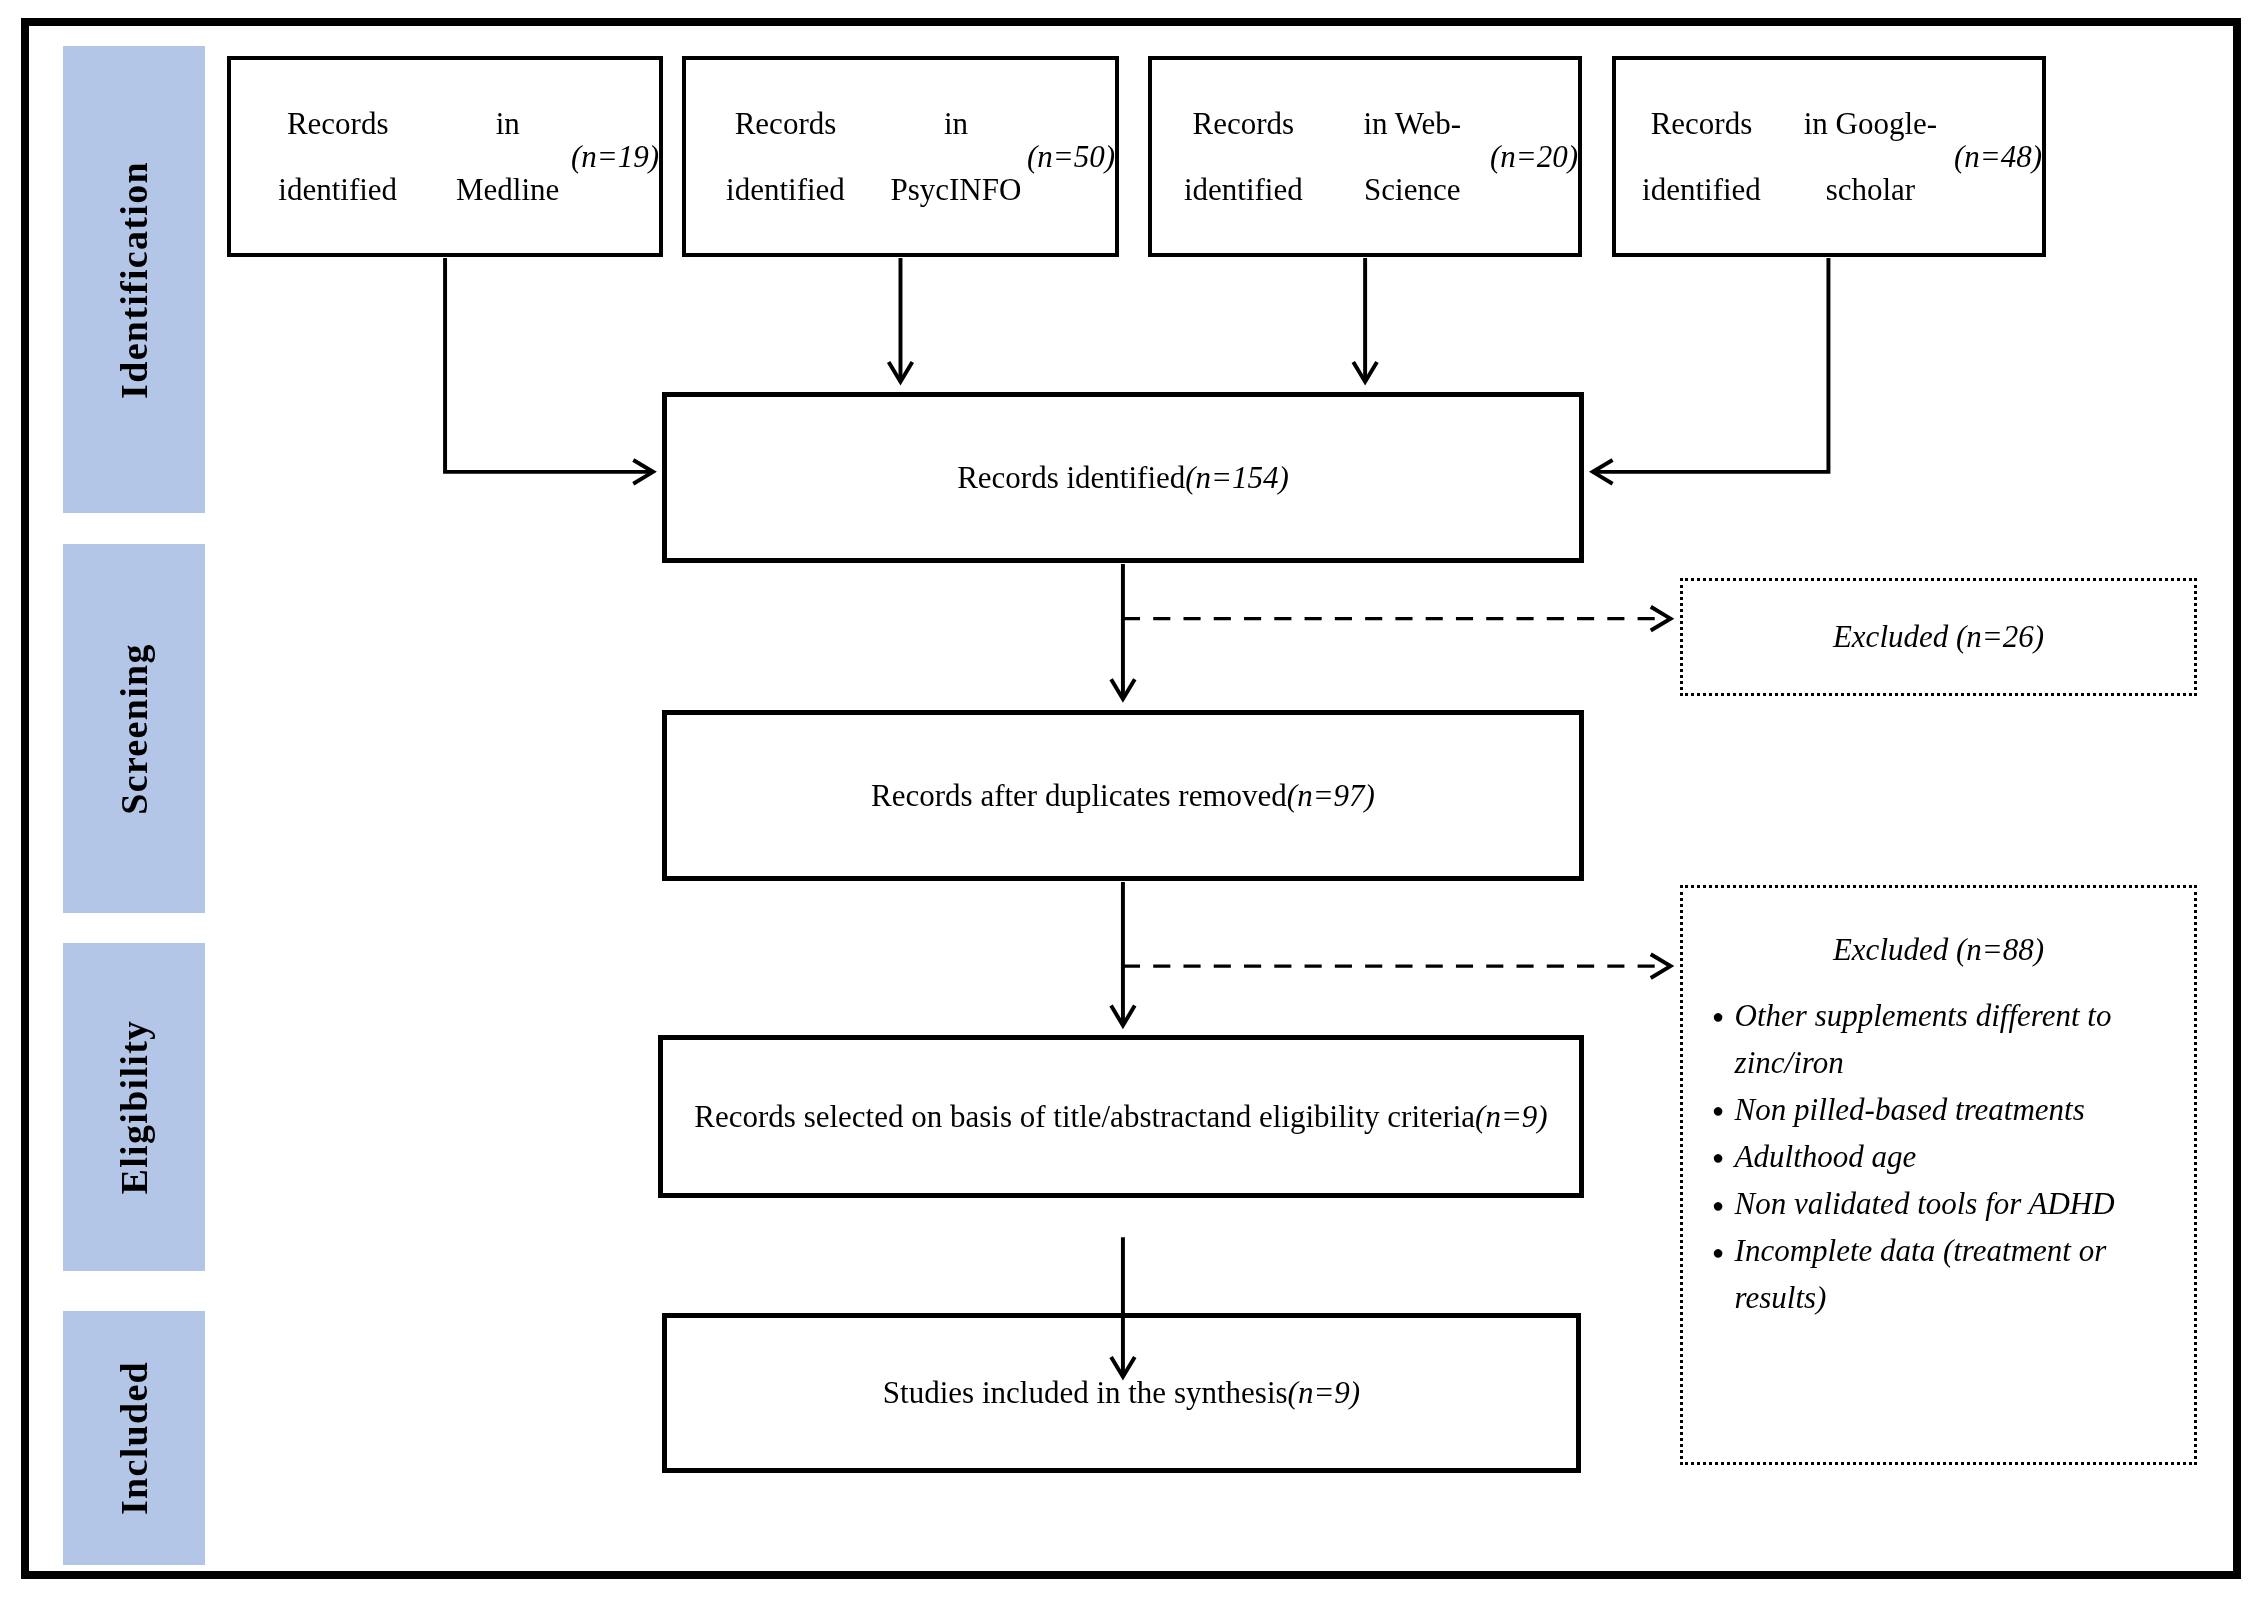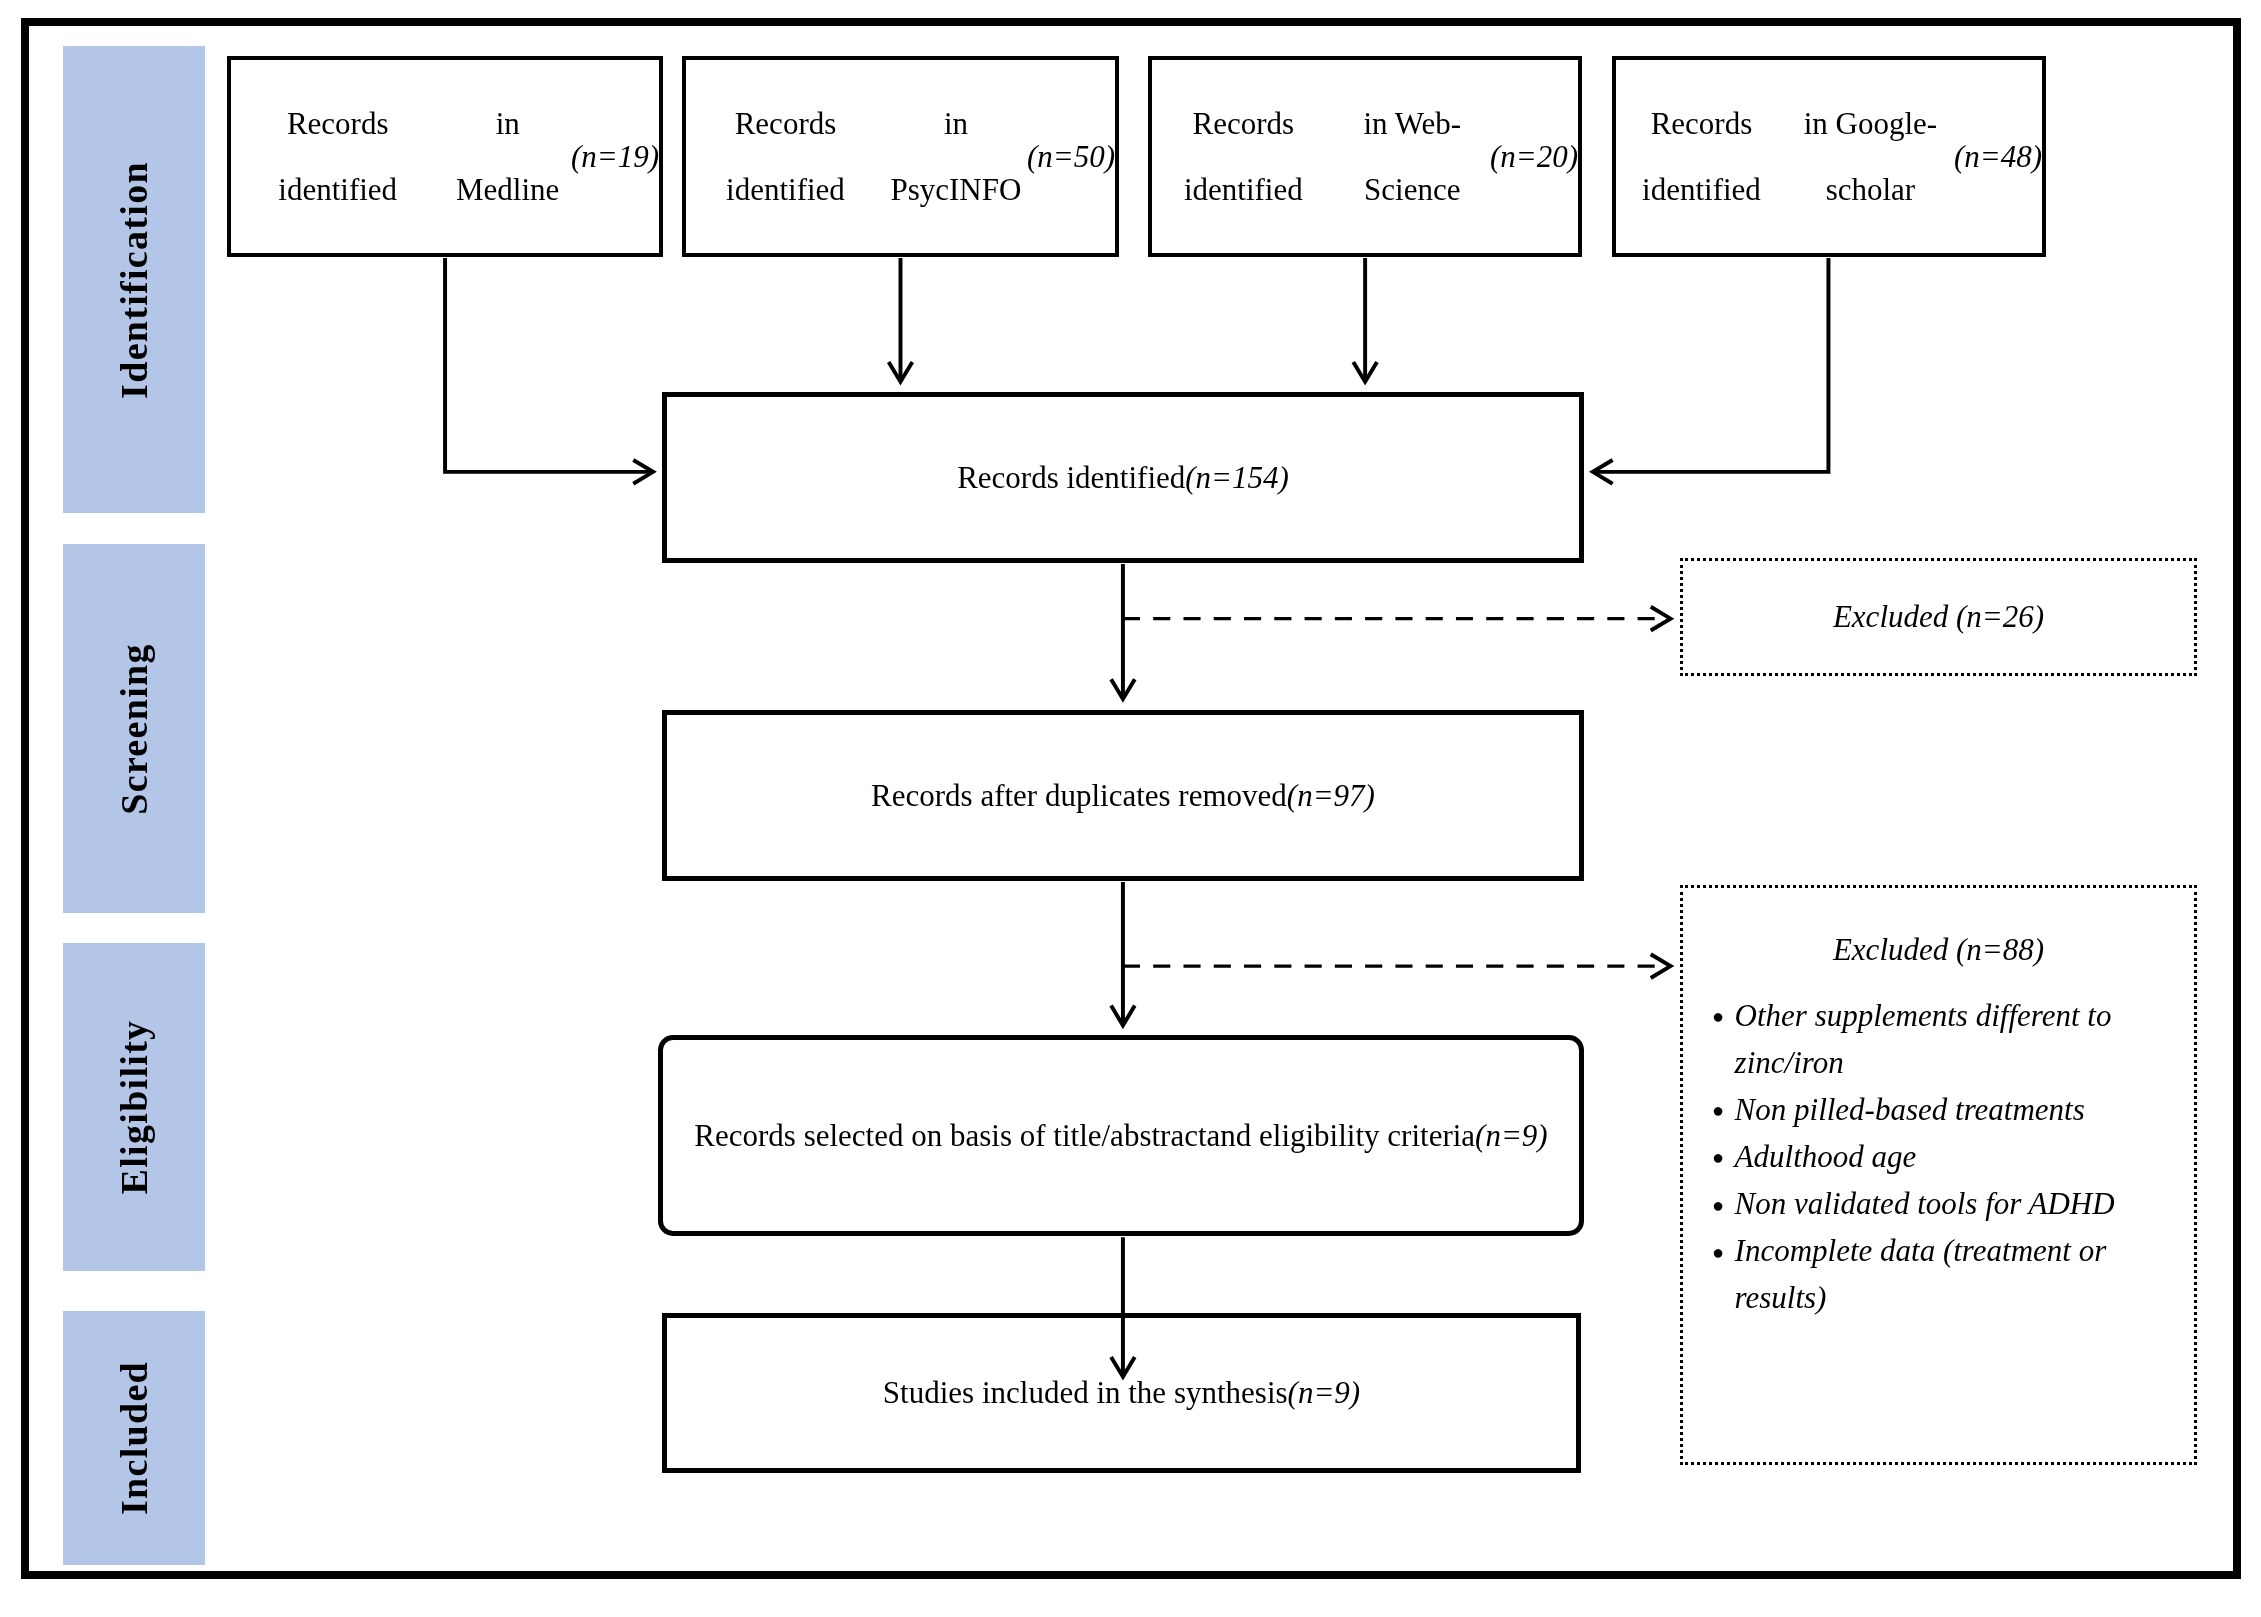--- a/index.html
+++ b/index.html
@@ -122,21 +122,21 @@
     <div class="bl3">Records identified</div>
     <div class="bl3">in Google-scholar</div>
     <div class="bl3 it">(n=48)</div>
   </div>
 
   <div class="box heavy" style="left:662px;top:392px;width:922px;height:171px;">
     <div class="bl2">Records identified</div>
     <div class="bl2 it">(n=154)</div>
   </div>
 
-  <div class="dotted-box center-one" style="left:1680px;top:558px;width:517px;height:118px;font-family:Liberation Serif, serif;">
+  <div class="dotted-box center-one" style="left:1680px;top:578px;width:517px;height:118px;font-family:Liberation Serif, serif;">
     <span>Excluded (n=26)</span>
   </div>
 
   <div class="box heavy" style="left:662px;top:710px;width:922px;height:171px;">
     <div class="bl2">Records after duplicates removed</div>
     <div class="bl2 it">(n=97)</div>
   </div>
 
   <div class="dotted-box" style="left:1680px;top:885px;width:517px;height:580px;">
     <div class="excl-title">Excluded (n=88)</div>
@@ -157,21 +157,21 @@
           <span class="bullet">●</span>
           <span>Non validated tools for ADHD</span>
         </li>
       <li>
           <span class="bullet">●</span>
           <span>Incomplete data (treatment or results)</span>
         </li>
     </ul>
   </div>
 
-  <div class="box heavy" style="left:658px;top:1035px;width:926px;height:201px;border-radius:15px;">
+  <div class="box heavy" style="left:658px;top:1035px;width:926px;height:163px;">
     <div class="bl3">Records selected on basis of title/abstract</div>
     <div class="bl3">and eligibility criteria</div>
     <div class="bl3 it">(n=9)</div>
   </div>
 
   <div class="box heavy" style="left:662px;top:1313px;width:919px;height:160px;">
     <div class="bl2">Studies included in the synthesis</div>
     <div class="bl2 it">(n=9)</div>
   </div>
 

